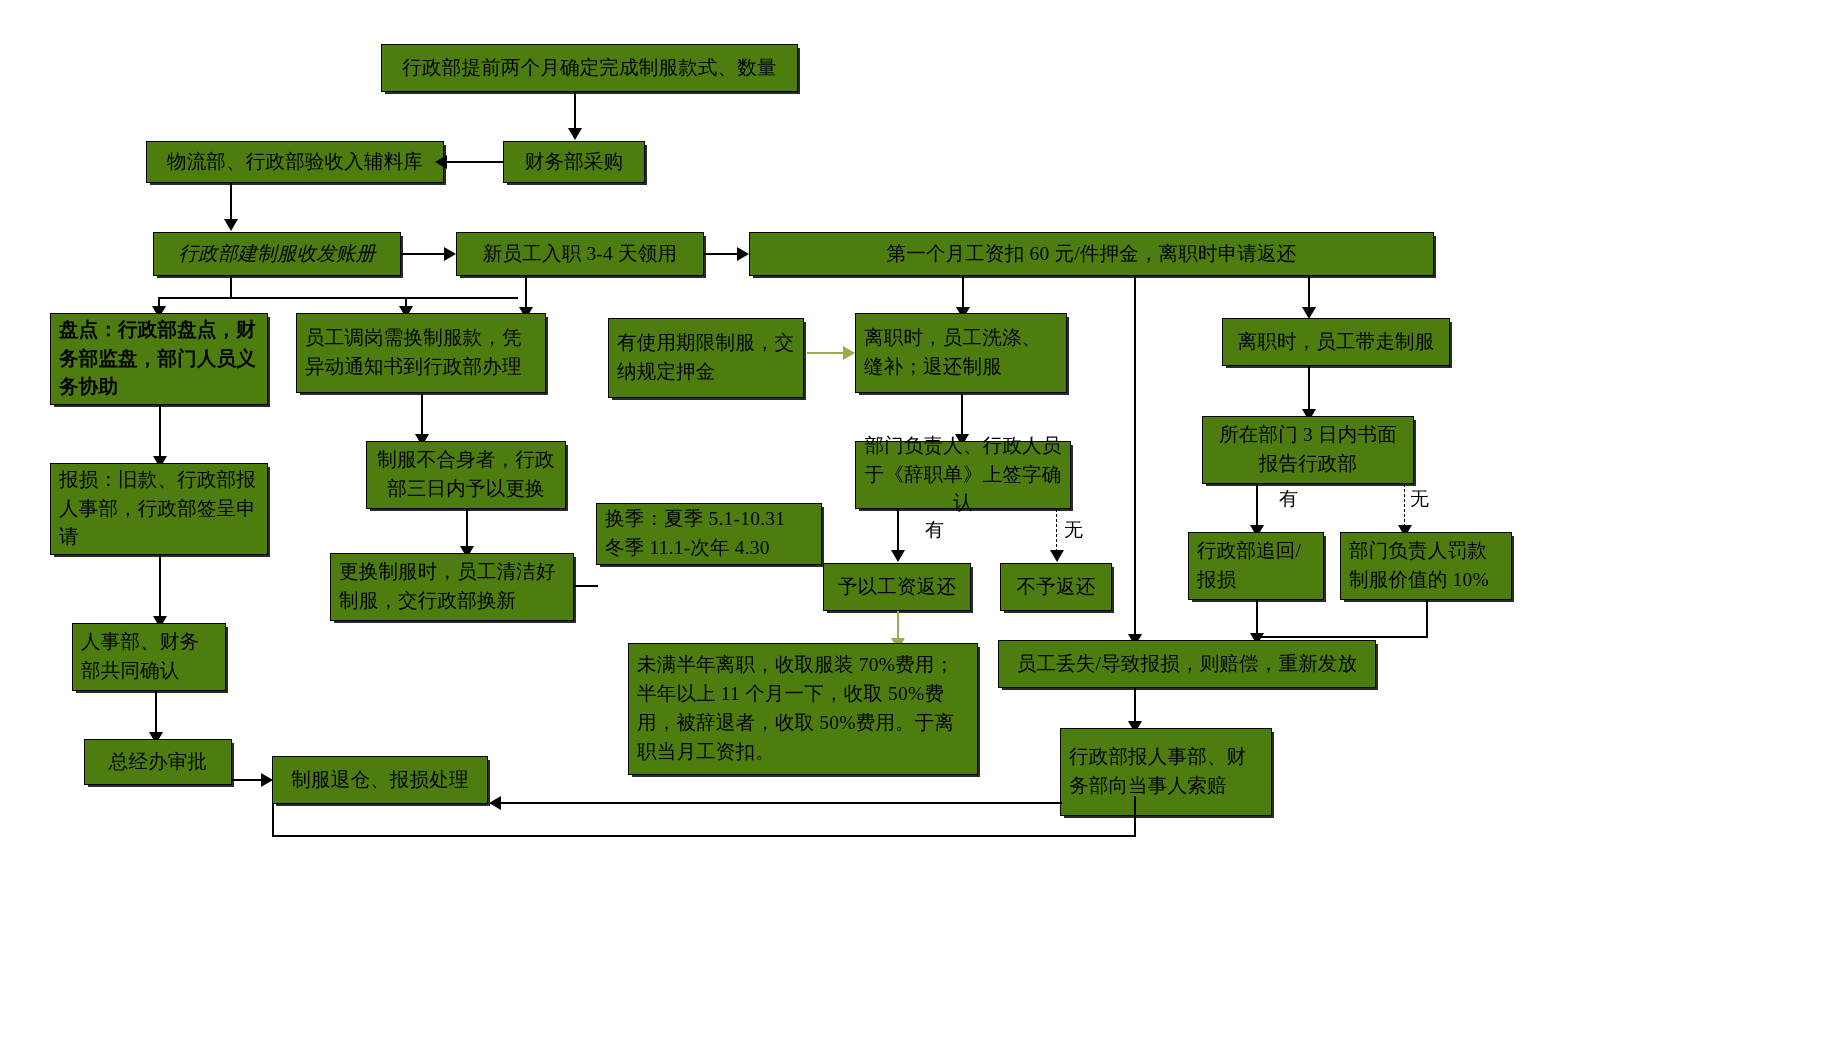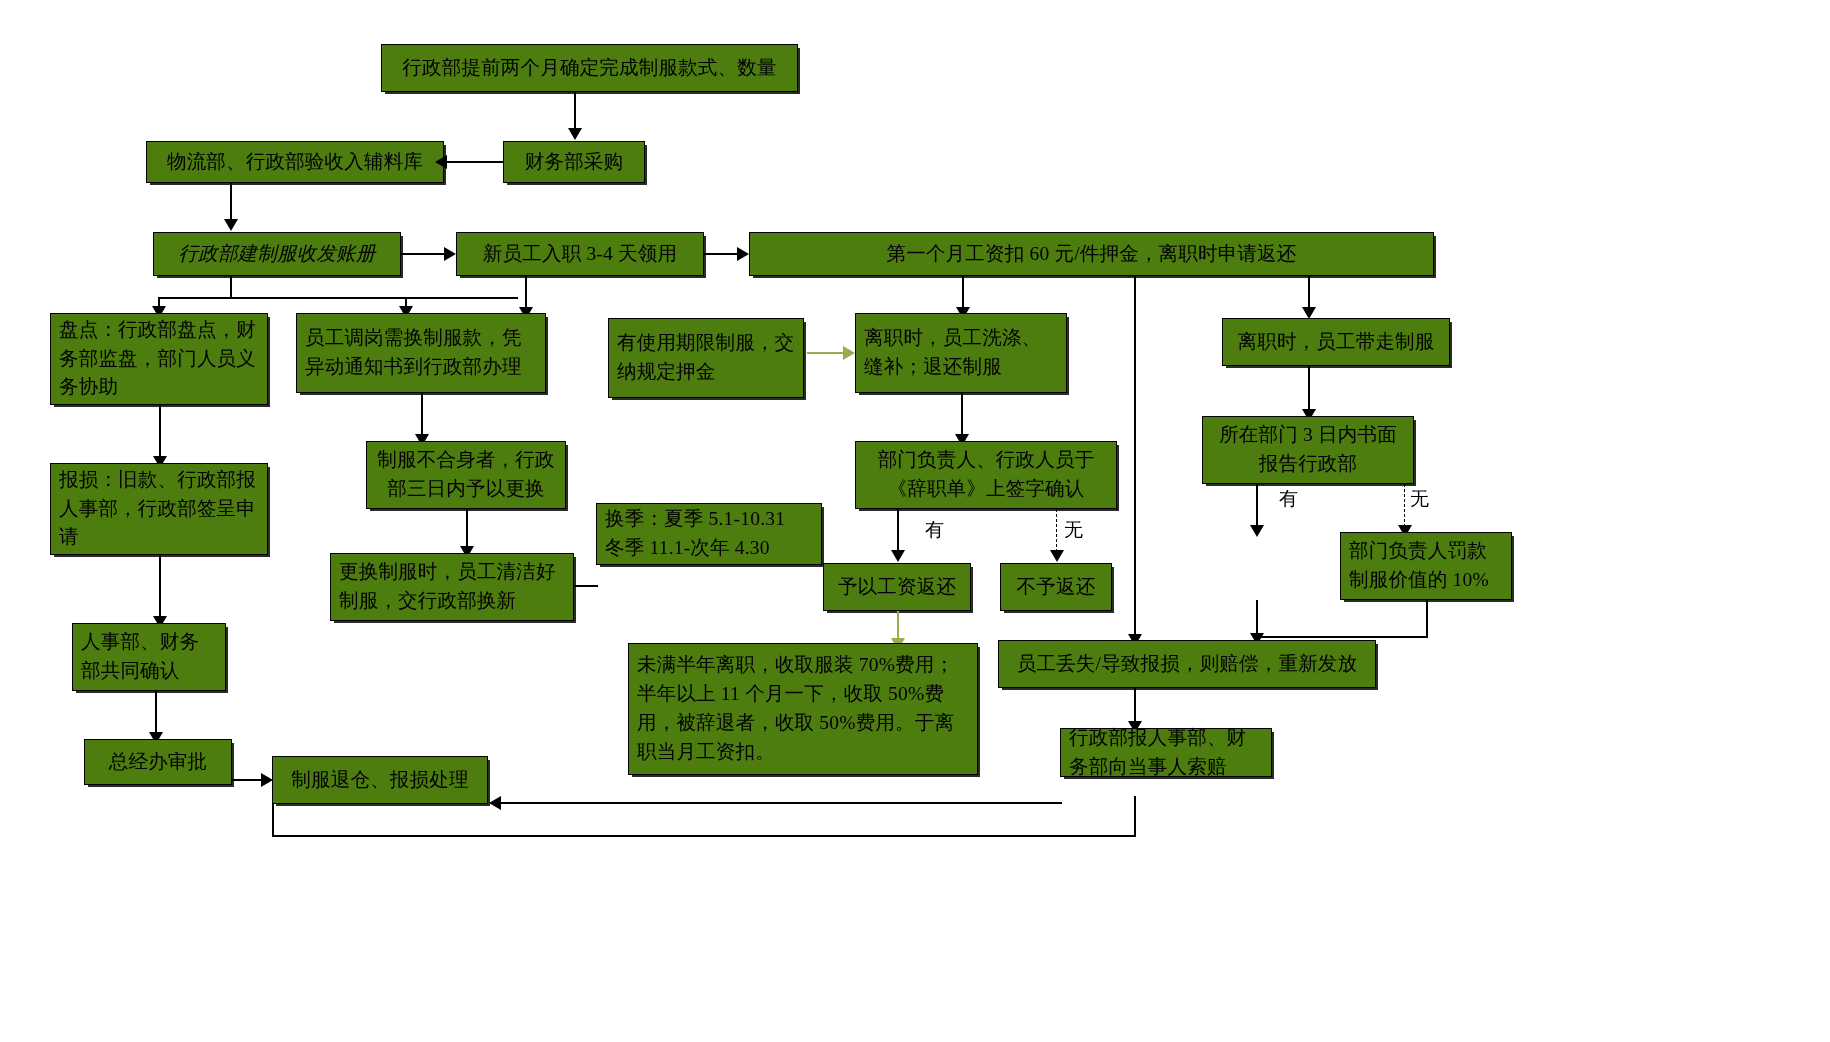--- a/index.html
+++ b/index.html
@@ -120,21 +120,21 @@
 
   <div class="ln v" style="left:962px;top:276px;height:38px;"></div>
   <div class="ah down" style="left:956px;top:307px;"></div>
 
   <div class="ln v" style="left:1308px;top:276px;height:38px;"></div>
   <div class="ah down" style="left:1302px;top:307px;"></div>
 
   <div class="ln v" style="left:1134px;top:276px;height:368px;"></div>
   <div class="ah down" style="left:1128px;top:634px;"></div>
 
-  <div class="node lead" style="left:50px;top:313px;width:218px;height:92px;">盘点：行政部盘点，财务部监盘，部门人员义务协助</div>
+  <div class="node lead" style="left:50px;top:313px;width:218px;height:92px;font-weight:bold;">盘点：行政部盘点，财务部监盘，部门人员义务协助</div>
 
   <div class="node lead" style="left:296px;top:313px;width:250px;height:80px;">员工调岗需换制服款，凭异动通知书到行政部办理</div>
 
   <div class="node lead" style="left:608px;top:318px;width:196px;height:80px;">有使用期限制服，交纳规定押金</div>
 
   <div class="node lead" style="left:855px;top:313px;width:212px;height:80px;">离职时，员工洗涤、缝补；退还制服</div>
 
   <div class="node" style="left:1222px;top:318px;width:228px;height:48px;">离职时，员工带走制服</div>
 
   <div class="ln h green" style="left:807px;top:352px;width:38px;"></div>
@@ -149,21 +149,21 @@
   <div class="ln v" style="left:961px;top:393px;height:48px;"></div>
   <div class="ah down" style="left:955px;top:434px;"></div>
 
   <div class="ln v" style="left:1308px;top:366px;height:50px;"></div>
   <div class="ah down" style="left:1302px;top:409px;"></div>
 
   <div class="node lead" style="left:50px;top:463px;width:218px;height:92px;">报损：旧款、行政部报人事部，行政部签呈申请</div>
 
   <div class="node" style="left:366px;top:441px;width:200px;height:68px;">制服不合身者，行政部三日内予以更换</div>
 
-  <div class="node" style="left:855px;top:441px;width:262px;height:68px;">部门负责人、行政人员于《辞职单》上签字确认</div>
+  <div class="node" style="left:855px;top:441px;width:216px;height:68px;">部门负责人、行政人员于《辞职单》上签字确认</div>
 
   <div class="node" style="left:1202px;top:416px;width:212px;height:68px;">所在部门 3 日内书面报告行政部</div>
 
   <div class="node lead" style="left:596px;top:503px;width:226px;height:62px;">换季：夏季 5.1-10.31
 冬季 11.1-次年 4.30</div>
 
   <div class="ln v" style="left:466px;top:509px;height:44px;"></div>
   <div class="ah down" style="left:460px;top:546px;"></div>
 
   <div class="ln v" style="left:159px;top:555px;height:68px;"></div>
@@ -184,20 +184,21 @@
   <div class="ln dash-v" style="left:1404px;top:484px;height:48px;"></div>
   <div class="ah down" style="left:1398px;top:525px;"></div>
   <div class="elabel" style="left:1408px;top:489px;">无</div>
 
   <div class="node lead" style="left:330px;top:553px;width:244px;height:68px;">更换制服时，员工清洁好制服，交行政部换新</div>
 
   <div class="node" style="left:823px;top:563px;width:148px;height:48px;">予以工资返还</div>
 
   <div class="node" style="left:1000px;top:563px;width:112px;height:48px;">不予返还</div>
 
+  <div class="node lead" style="left:1188px;top:532px;width:136px;height:68px;">行政部追回/报损</div>
 
   <div class="node lead" style="left:1340px;top:532px;width:172px;height:68px;">部门负责人罚款制服价值的 10%</div>
 
   <div class="ln h" style="left:574px;top:585px;width:24px;"></div>
 
   <div class="ln v green" style="left:897px;top:611px;height:32px;"></div>
   <div class="ah down green" style="left:891px;top:638px;"></div>
 
   <div class="ln v" style="left:1256px;top:600px;height:36px;"></div>
 
@@ -214,21 +215,21 @@
   <div class="ln v" style="left:155px;top:691px;height:48px;"></div>
   <div class="ah down" style="left:149px;top:732px;"></div>
 
   <div class="ln v" style="left:1134px;top:688px;height:40px;"></div>
   <div class="ah down" style="left:1128px;top:721px;"></div>
 
   <div class="node" style="left:84px;top:739px;width:148px;height:46px;">总经办审批</div>
 
   <div class="node" style="left:272px;top:756px;width:216px;height:48px;">制服退仓、报损处理</div>
 
-  <div class="node lead" style="left:1060px;top:728px;width:212px;height:49px;">行政部报人事部、财务部向当事人索赔</div>
+  <div class="node lead" style="left:1060px;top:728px;width:212px;height:88px;">行政部报人事部、财务部向当事人索赔</div>
 
   <div class="ln h" style="left:232px;top:779px;width:30px;"></div>
   <div class="ah right" style="left:261px;top:773px;"></div>
 
   <div class="ln h" style="left:500px;top:802px;width:562px;"></div>
   <div class="ah left" style="left:489px;top:796px;"></div>
 
   <div class="ln v" style="left:1134px;top:796px;height:40px;"></div>
   <div class="ln h" style="left:272px;top:835px;width:864px;"></div>
   <div class="ln v" style="left:272px;top:804px;height:32px;"></div>

